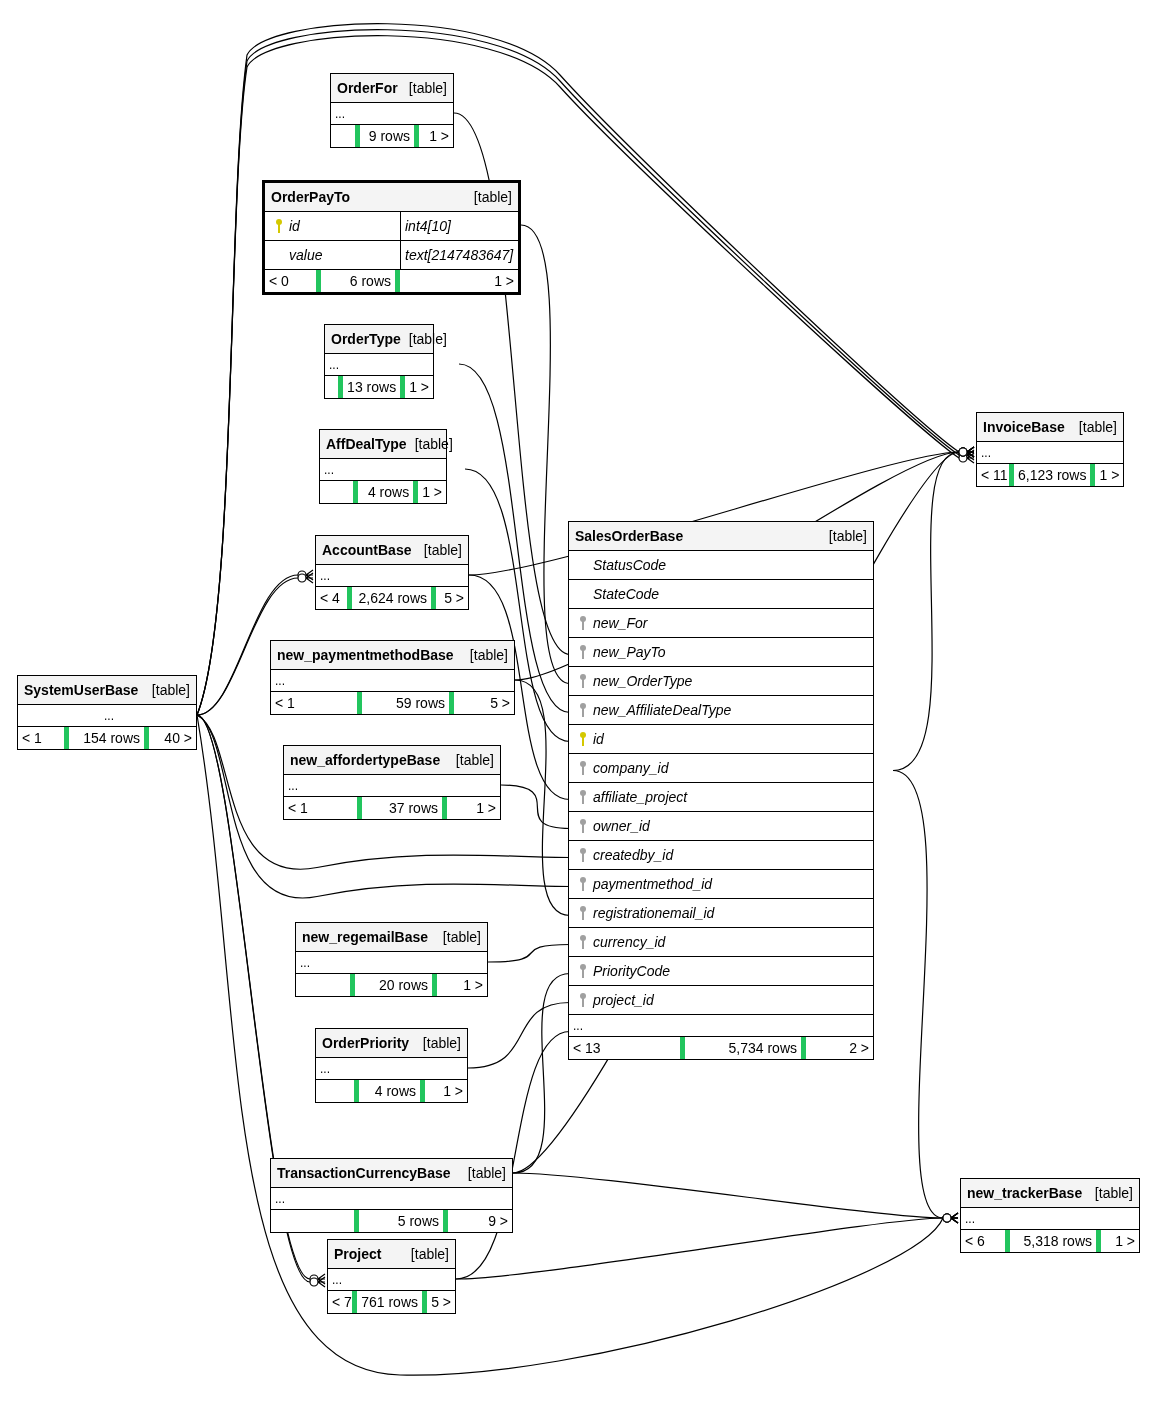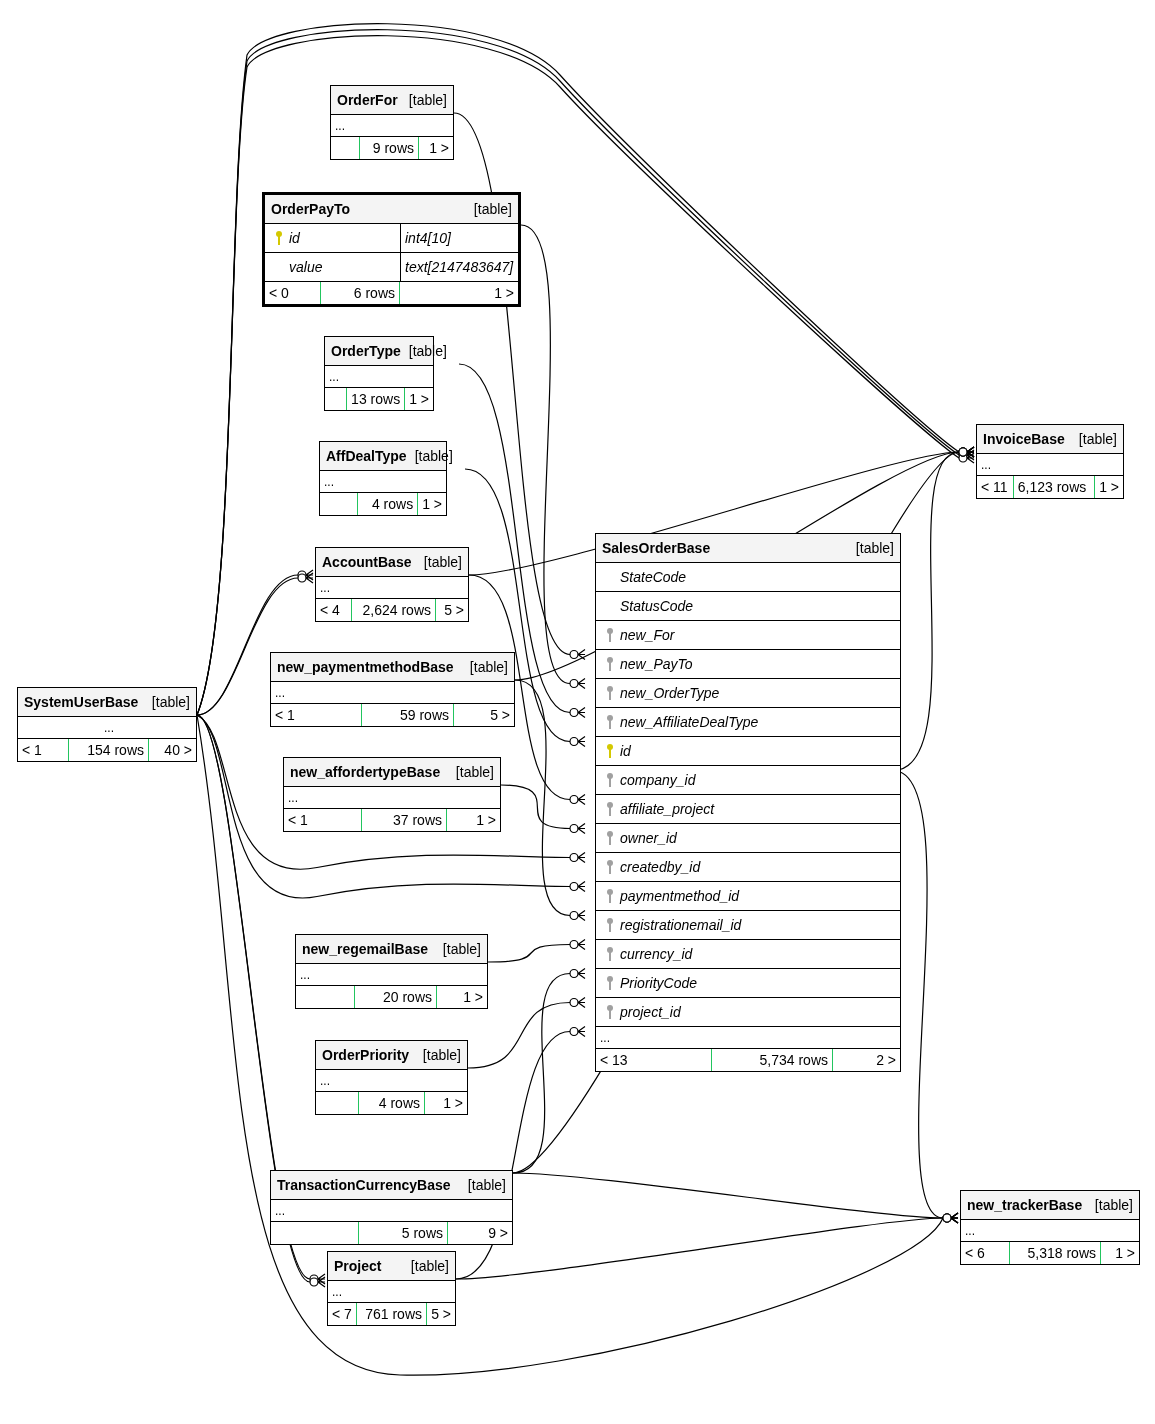--- a/index.html
+++ b/index.html
@@ -1,32 +1,32 @@
 <!DOCTYPE html>
 <html><head>
 <meta charset="utf-8">
 <style>
   html, body { margin: 0; padding: 0; background: #ffffff; }
   body { width: 1155px; height: 1424px; position: relative; overflow: hidden;
          font-family: "Liberation Sans", sans-serif; font-size: 14px; color: #000; }
   #edges { position: absolute; left: 0; top: 0; width: 1155px; height: 1424px; }
-  .tbl { position: absolute; border: 1px solid #000; background: #fff; box-sizing: border-box; margin-top: 12px; }
+  .tbl { position: absolute; border: 1px solid #000; background: #fff; box-sizing: border-box; }
   .tbl.focus { border: 3px solid #000; }
   .hdr { background: #f4f4f4; border-bottom: 1px solid #000; height: 29px; display: flex;
          align-items: center; justify-content: space-between; padding: 0 6px; box-sizing: border-box; white-space: nowrap; }
   .hdr .tname { font-weight: bold; }
   .hdr .ttype { margin-left: 8px; }
   .row { border-bottom: 1px solid #000; height: 29px; display: flex; align-items: center;
          box-sizing: border-box; white-space: nowrap; position: relative; font-style: italic; }
   .row .key { width: 20px; display: inline-flex; justify-content: center; margin-left: 4px; }
   .row .col { flex: 1; }
   .row .ctype { border-left: 1px solid #000; height: 100%; display: flex; align-items: center; padding-left: 4px; width: 118px; box-sizing: border-box; }
   .dots { height: 22px; border-bottom: 1px solid #000; padding-left: 4px; font-size: 12px; line-height: 22px; box-sizing: border-box; }
   .foot { display: flex; height: 22px; box-sizing: border-box; }
-  .foot > div { border-right: 1px solid #22c55e; display: flex; align-items: center; padding: 0 4px; box-sizing: border-box; white-space: nowrap; }
+  .foot > div { border-right: 5px solid #22c55e; display: flex; align-items: center; padding: 0 4px; box-sizing: border-box; white-space: nowrap; }
   .foot > div:last-child { border-right: none; }
   .foot .l { justify-content: flex-start; }
   .foot .c, .foot .r { justify-content: flex-end; }
   .generated { position: absolute; left: 17px; top: 1469px; font-size: 14px; }
 </style>
 </head>
 <body>
 
 <svg id="edges">
     <path d="M454 113 C524 113 505 654.5 570 654.5" fill="none" stroke="#000000" stroke-width="1.2"></path>
@@ -360,33 +360,33 @@
       <span class="ttype">[table]</span>
     </div>
   <div class="dots">...</div>
   <div class="foot">
       <div class="l" style="width:49px">&lt; 6</div>
       <div class="c" style="width:91px">5,318 rows</div>
       <div class="r" style="flex:1">1 &gt;</div>
     </div>
 </div>
 
-<div class="tbl" id="t-SalesOrderBase" style="left:595px;top:521px;width:306px;">
+<div class="tbl" id="t-SalesOrderBase" style="left:568px;top:521px;width:306px;">
   <div class="hdr">
       <span class="tname">SalesOrderBase</span>
       <span class="ttype">[table]</span>
     </div>
   <div id="so-cols">
+      <div class="row">
+        <span class="key"></span>
+        <span class="col">StatusCode</span>
+      </div>
       <div class="row">
         <span class="key"></span>
         <span class="col">StateCode</span>
-      </div>
-      <div class="row">
-        <span class="key"></span>
-        <span class="col">StatusCode</span>
       </div>
       <div class="row">
         <span class="key">
           <svg width="8" height="16" viewBox="0 0 8 16">
             <circle cx="4" cy="4" r="3" fill="#a0a0a0"></circle>
             <rect x="3" y="6" width="2" height="9" fill="#a0a0a0"></rect>
           </svg>
         </span>
         <span class="col">new_For</span>
       </div>

